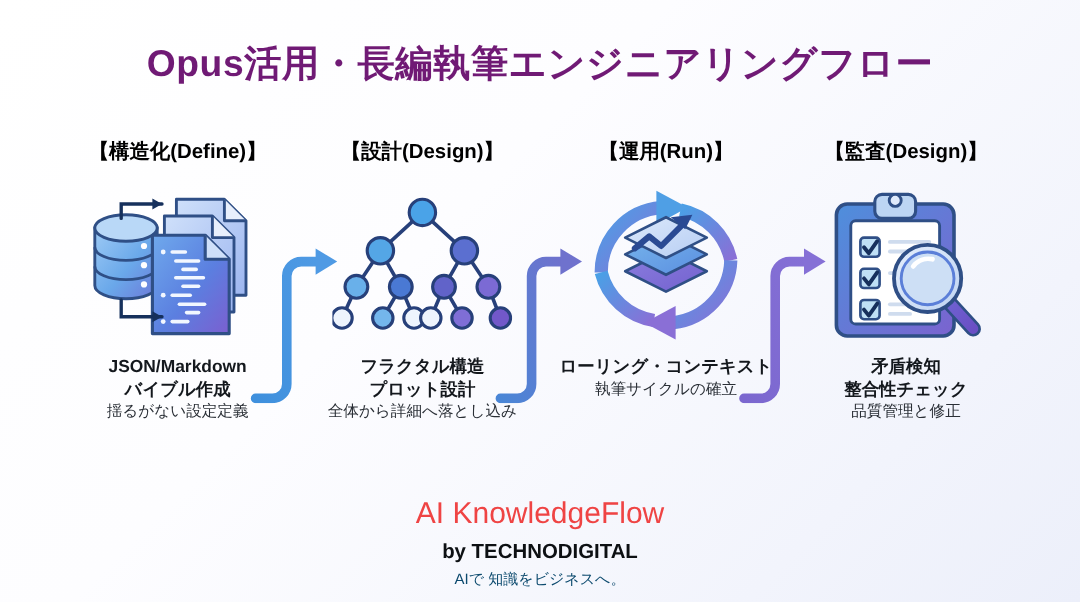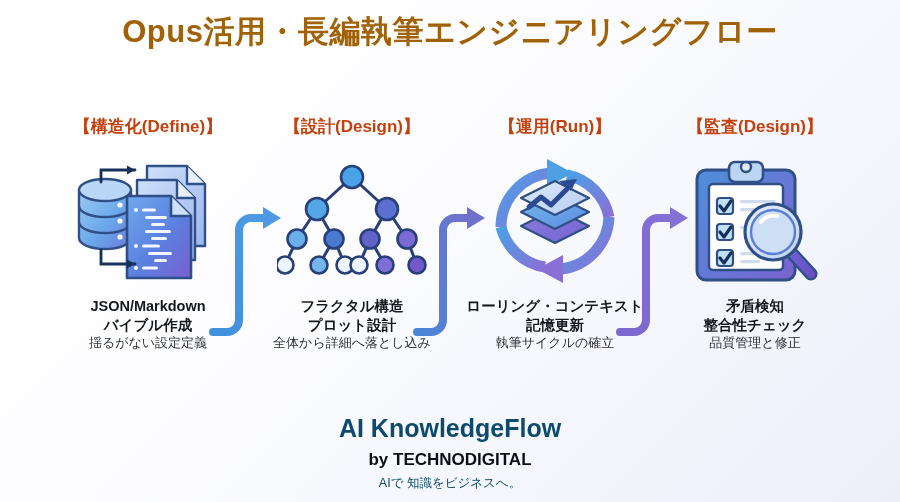--- a/index.html
+++ b/index.html
@@ -6,34 +6,34 @@
   body{
     width:900px;height:502px;overflow:hidden;
     font-family:"Liberation Sans","DejaVu Sans",sans-serif;
     background:linear-gradient(135deg,#ffffff 0%,#fdfdff 40%,#f2f4fc 80%,#eceffa 100%);
     color:#111418;
   }
   .canvas{position:relative;width:900px;height:502px;}
 
   
   .title{
-    position:absolute;left:0;top:11px;width:900px;text-align:center;
-    font-size:31px;font-weight:700;letter-spacing:.5px;color:#a16207;
+    position:absolute;left:0;top:32px;width:900px;text-align:center;
+    font-size:31px;font-weight:700;letter-spacing:.5px;color:#701a75;
     white-space:nowrap;
   }
 
   
   .col{position:absolute;top:118px;width:200px;text-align:center;}
   .col-1{left:48px;}
   .col-2{left:252px;}
   .col-3{left:455px;}
   .col-4{left:655px;}
 
   .phase{
-    font-size:17px;font-weight:700;color:#c2410c;white-space:nowrap;
+    font-size:17px;font-weight:700;color:#000000;white-space:nowrap;
     line-height:1;
   }
   .icon-box{
     height:128px;margin-top:22px;
     display:flex;align-items:center;justify-content:center;
   }
   .cap-main{
     font-size:14.5px;font-weight:700;color:#14181d;line-height:1.32;
     margin-top:12px;
   }
@@ -43,21 +43,21 @@
   }
 
   
   .conn{position:absolute;top:196px;width:96px;height:140px;}
   .conn-1{left:207px;}
   .conn-2{left:411px;}
   .conn-3{left:614px;}
 
   
   .footer{position:absolute;left:0;top:414px;width:900px;text-align:center;}
-  .brand{font-size:25px;font-weight:700;color:#0c4a6e;line-height:1.12;}
+  .brand{font-size:25px;font-weight:400;color:#ef4444;line-height:1.12;}
   .brand-by{font-size:17px;font-weight:700;color:#0d1013;line-height:1.2;margin-top:8px;}
   .tagline{font-size:12.5px;font-weight:400;color:#0c4a6e;margin-top:5px;}
 </style>
 </head>
 <body>
 
 <div class="canvas">
 
   <div class="title">Opus活用・長編執筆エンジニアリングフロー</div>
 
@@ -244,21 +244,20 @@
         </g>
 
         <g fill="none" stroke="#2a4a93" stroke-width="5" stroke-linecap="round" stroke-linejoin="round">
           <path d="M44 52 l12 -10 10 8 18 -18"></path>
         </g>
         <path d="M92 24 l-18 2 12 10 z" fill="#2a4a93"></path>
       </svg>
     </div>
     <div class="cap-main">
       <div>ローリング・コンテキスト</div>
-      <div>記憶更新</div>
     </div>
     <div class="cap-sub">執筆サイクルの確立</div>
   </div>
 
   <div class="conn conn-3">
     <svg width="96" height="140" viewBox="0 0 96 140" aria-hidden="true">
       <defs>
           <linearGradient id="cg3" x1="0" y1="1" x2="1" y2="0">
         <stop offset="0%" stop-color="#7b67cf"></stop>
             <stop offset="100%" stop-color="#8570d6"></stop>

